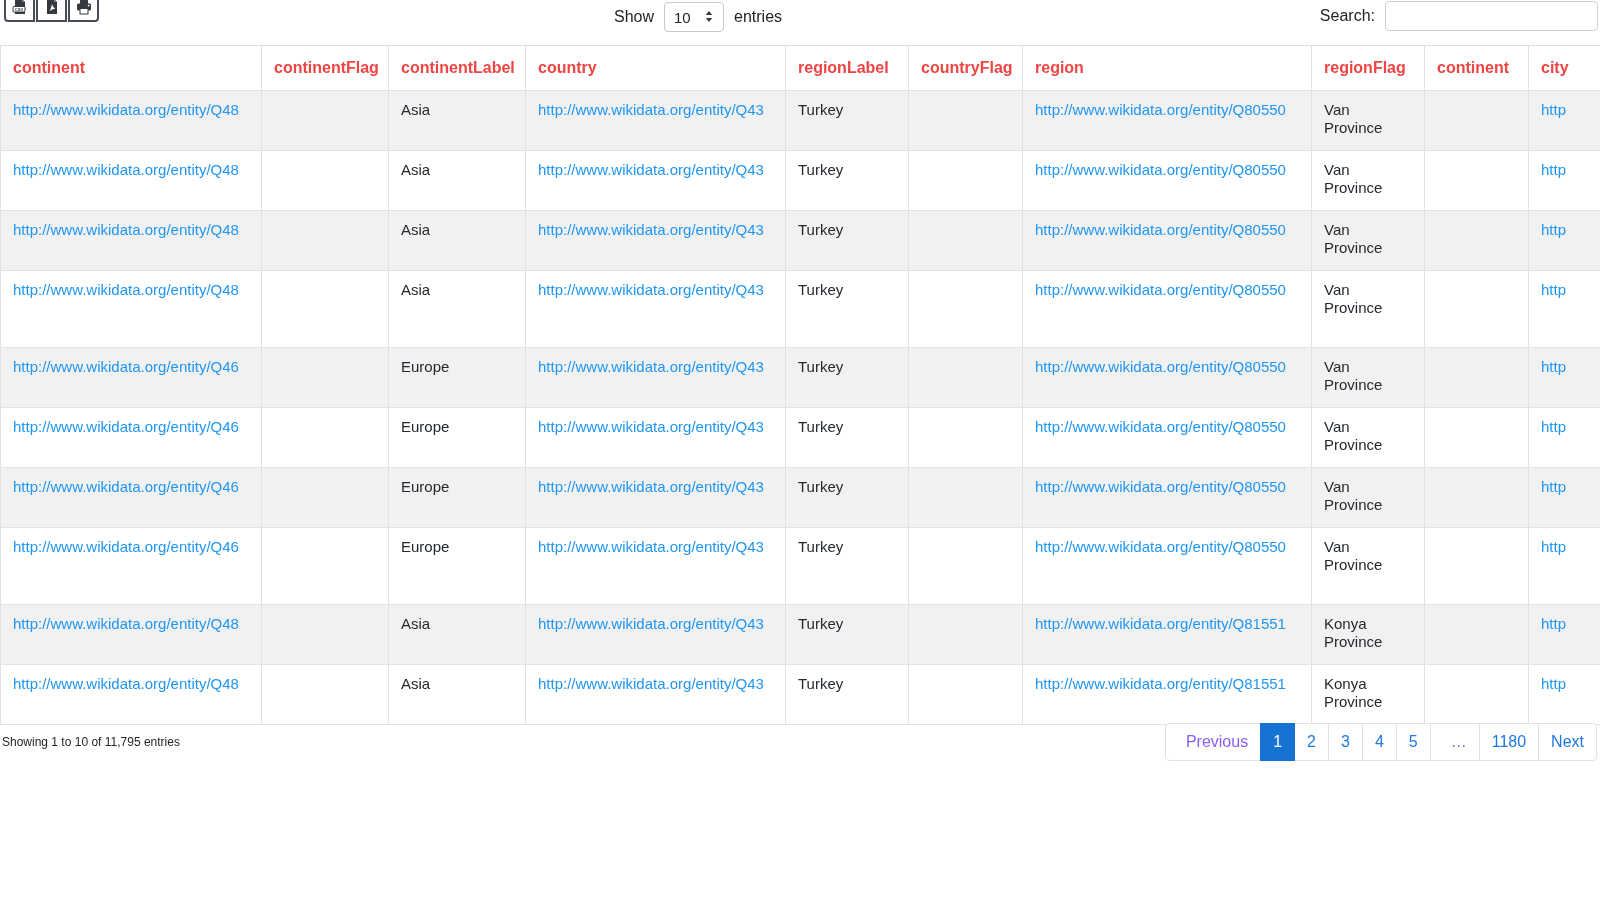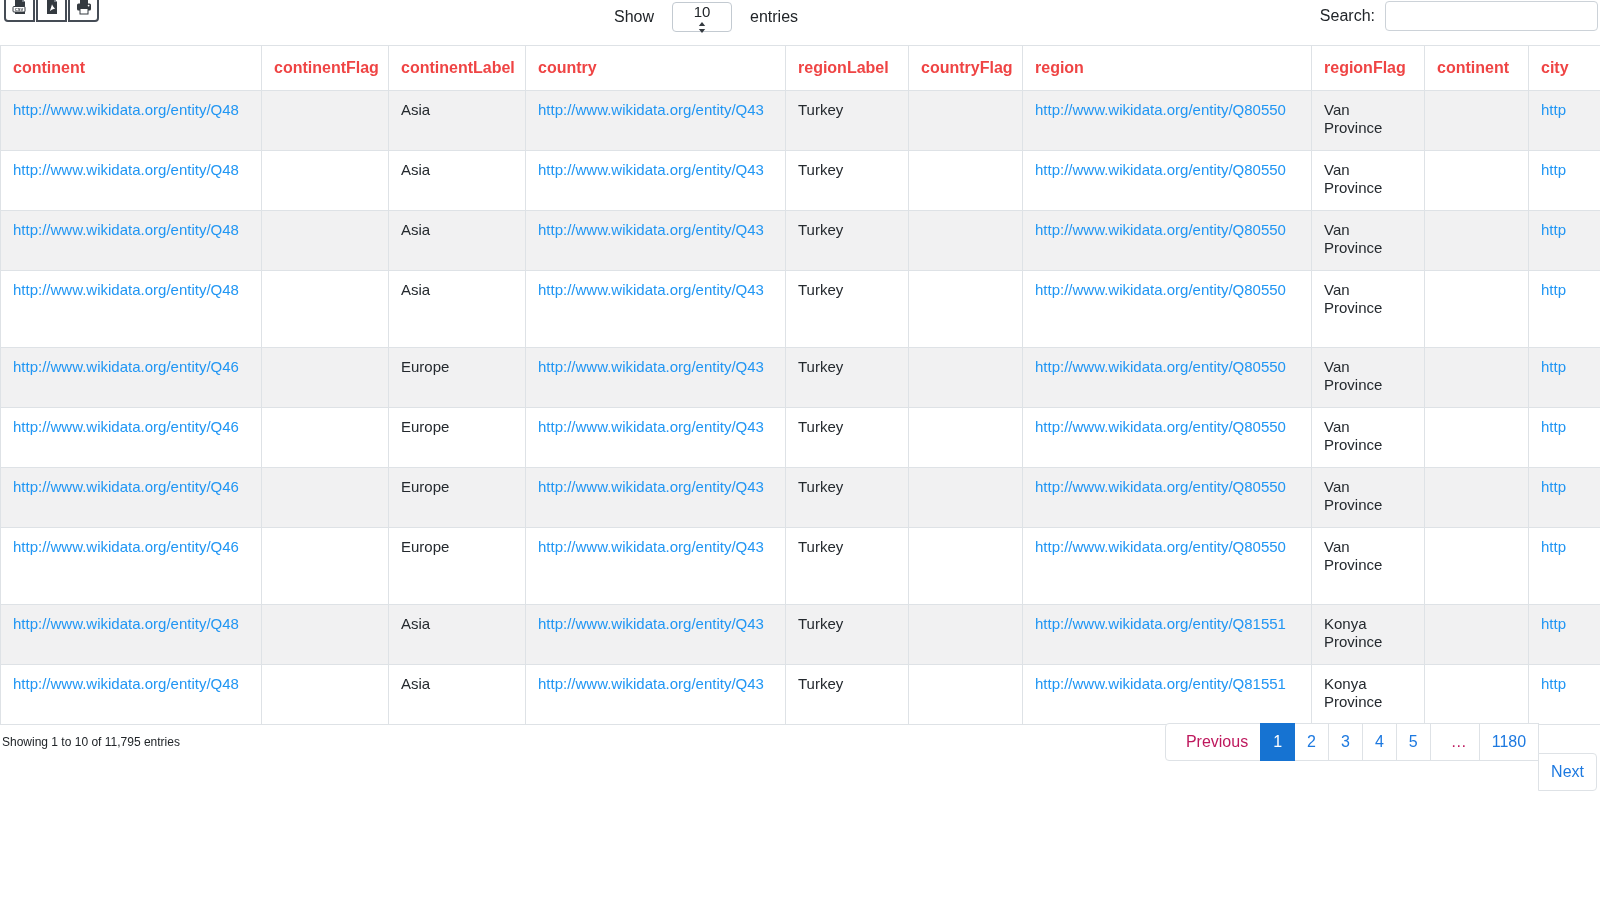--- a/index.html
+++ b/index.html
@@ -18,26 +18,26 @@
     width:31px; height:28px; background:#fff;
     border:2px solid #454c55; display:flex; align-items:center; justify-content:center;
     padding:0; cursor:pointer;
   }
   .export-btn + .export-btn { margin-left:1px; }
   .export-btn:first-child { border-radius:4px 0 0 4px; }
   .export-btn:last-child  { border-radius:0 4px 4px 0; }
 
   .length-control {
     position:absolute; left:614px; top:2px; height:30px;
-    display:flex; align-items:center; gap:18px; font-size:16px; color:#212529;
+    display:flex; align-items:center; gap:10px; font-size:16px; color:#212529;
   }
   .length-select {
     width:60px; height:30px; border:1px solid #c3cad1; border-radius:4px;
     background:#fff; display:flex; align-items:center; justify-content:space-between;
-    padding:0 9px; font-size:15px; cursor:pointer;flex-direction:column;
+    padding:0 9px; font-size:15px; cursor:pointer;
   }
 
   .search-control {
     position:absolute; right:2px; top:1px; height:30px;
     display:flex; align-items:center; gap:10px; font-size:16px;margin-left:12px;
   }
   .search-control input {
     width:213px; height:30px; border:1px solid #ccd2d8; border-radius:4px;
     font-size:15px; padding:0 8px; outline:none;
     font-family:"Liberation Sans", sans-serif;
@@ -67,22 +67,22 @@
   
   .table-footer { position:relative; height:70px; }
   .info-text { position:absolute; left:2px; top:10px; font-size:12px; color:#212529; }
   .pagination { position:absolute; right:3px; top:-2px; display:flex; }
   .page-item {
     min-width:33px; height:38px; display:flex; align-items:center; justify-content:center;
     padding:0 12px; border:1px solid #dee2e6; margin-left:-1px;
     font-size:16px; color:#1d79e0; background:#fff; cursor:pointer; white-space:nowrap;
   }
   .page-item:first-child { border-radius:4px 0 0 4px; margin-left:0; }
-  .page-item:last-child  { border-radius:0 4px 4px 0;margin-top:30px; }
-  .page-item.disabled { color:#be185d; cursor:default;padding-left:20px; }
+  .page-item:last-child  { border-radius:0 4px 4px 0; }
+  .page-item.disabled { color:#8b5cf6; cursor:default;padding-left:20px; }
   .page-item.active { background:#1673d2; border-color:#1673d2; color:#fff; z-index:1; }
 </style>
 </head>
 <body>
 
 <div class="controls">
 
   <div class="export-group">
     <button class="export-btn" title="">
       <span>

